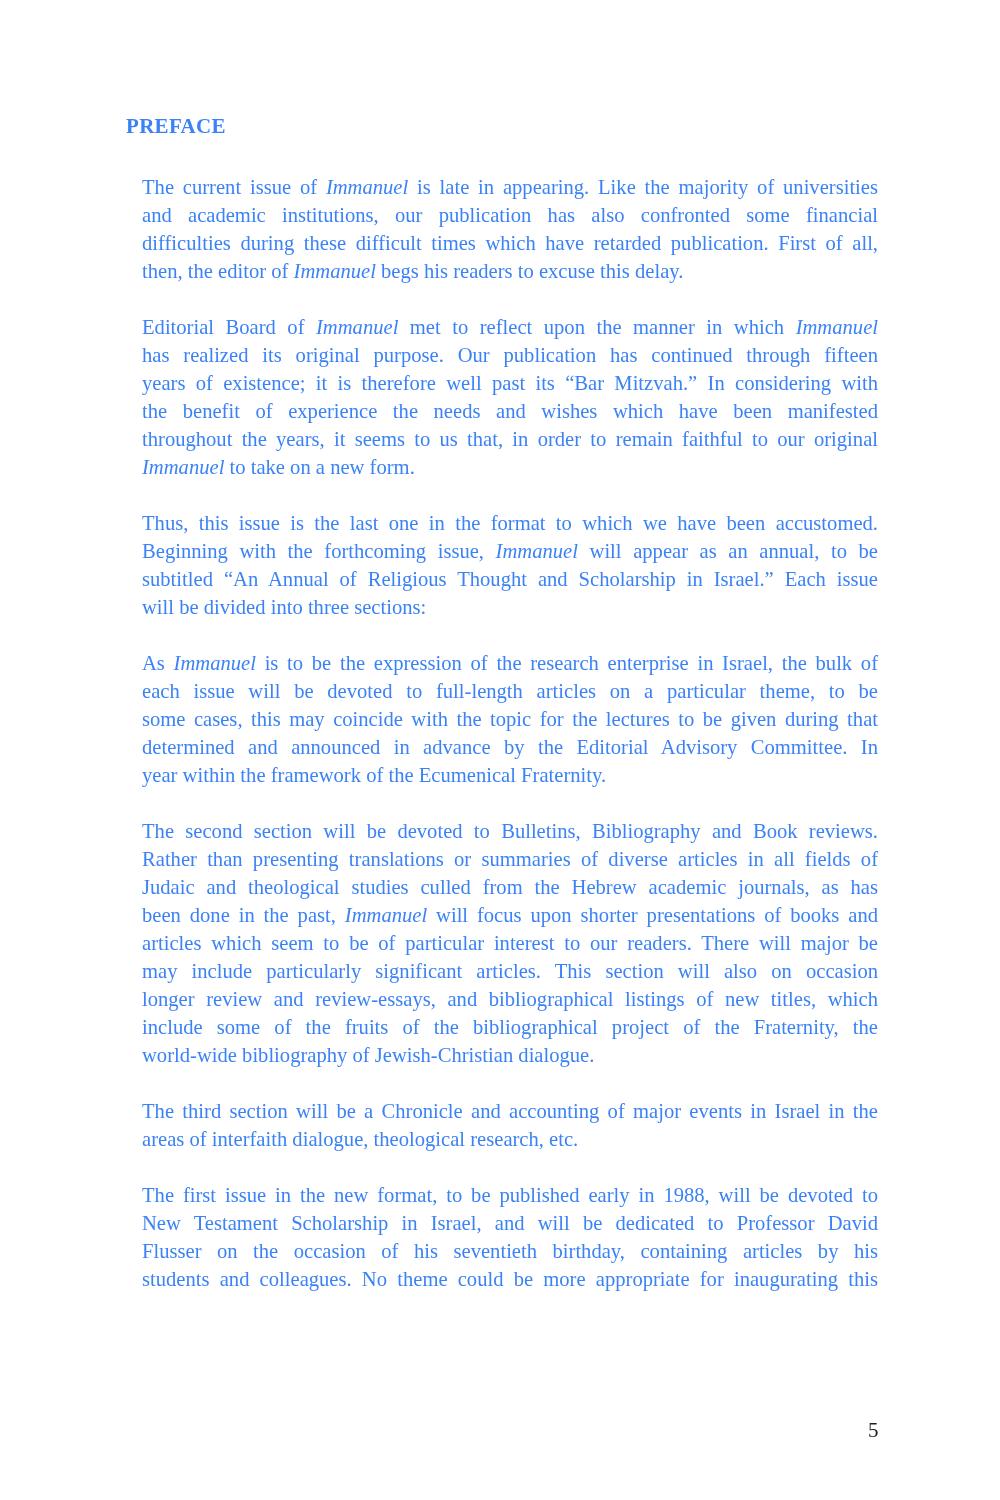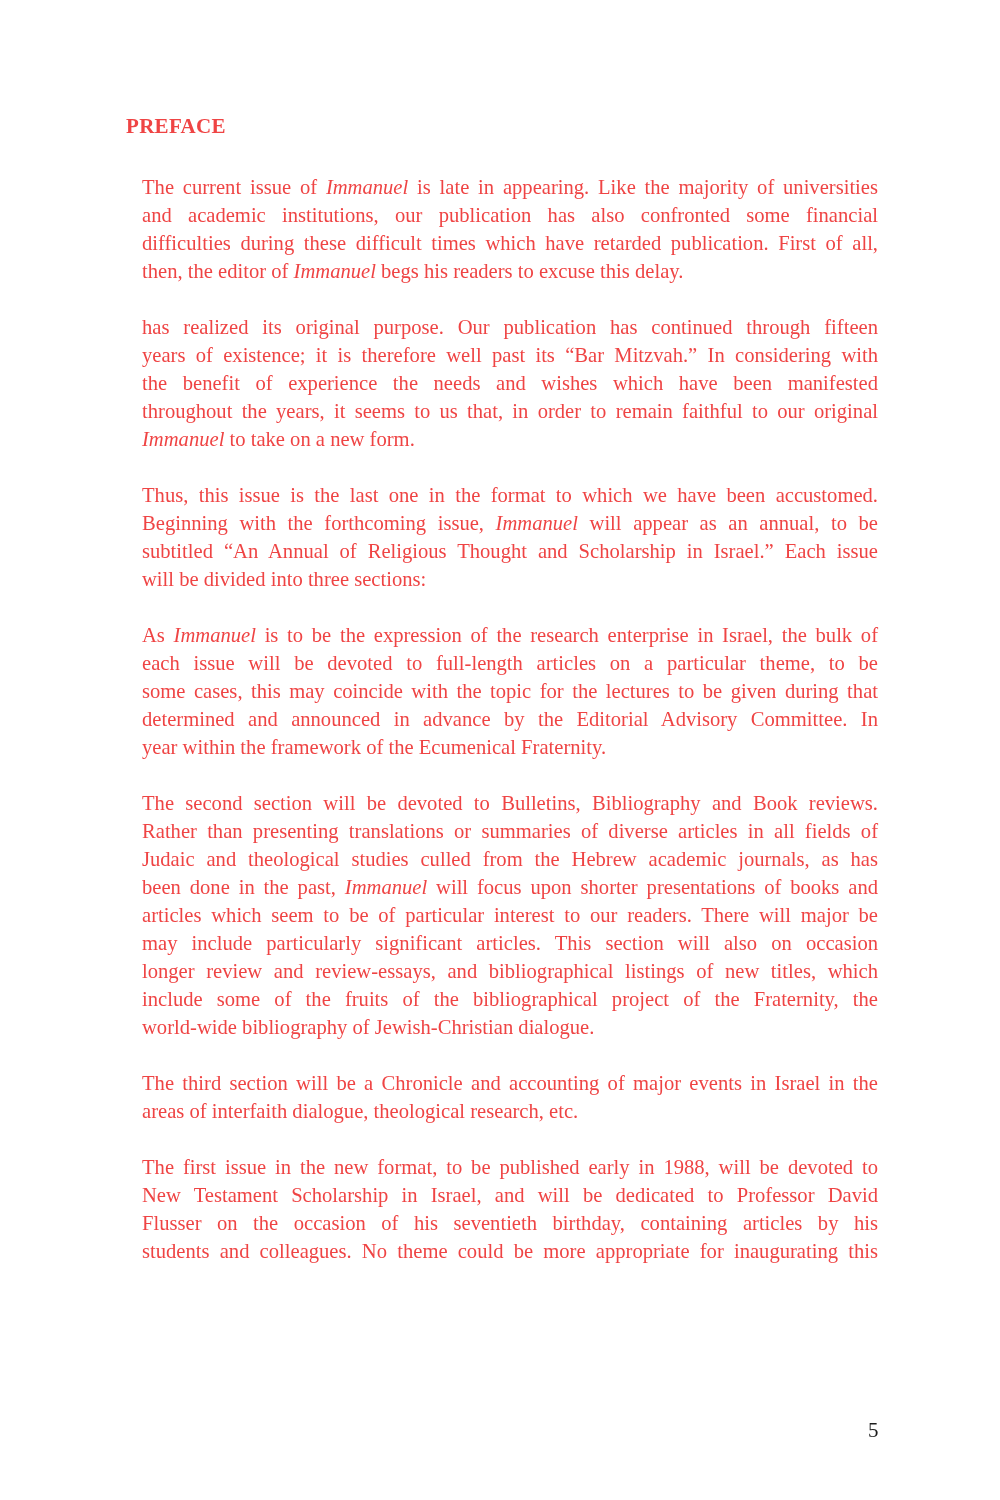--- a/index.html
+++ b/index.html
@@ -1,20 +1,20 @@
 <!DOCTYPE html>
 <html><head>
   <meta charset="utf-8">
   <style>
     html, body { margin: 0; padding: 0; background: #ffffff; }
     body { width: 1000px; height: 1500px; position: relative; overflow: hidden; }
     .page {
       position: absolute; left: 126px; top: 112px; width: 752px;
       font-family: "Liberation Serif", "DejaVu Serif", serif;
-      color: #ef4444; font-size: 20.6px; line-height: 28px;
+      color: #3b82f6; font-size: 20.6px; line-height: 28px;
     }
     .heading { font-weight: bold; font-size: 21px; letter-spacing: 0.3px; margin: 0 0 33px 0; line-height: 28px; }
     .para { margin: 0 0 28px 16px; text-align: justify; text-align-last: left; }
     .line { display: block; text-align: justify; text-align-last: justify; }
     .line.last { text-align-last: left; }
     em { font-style: italic; }
     .page-number {
       position: absolute; left: 868px; top: 1418px;
       font-family: "Liberation Serif", "DejaVu Serif", serif;
       font-size: 21px; color: #1c1c1c;
@@ -26,20 +26,21 @@
 <div class="page">
   <div class="heading">PREFACE</div>
   <div id="body-text">
       <div class="para">
         <span class="line"><span>The current issue of </span><em>Immanuel</em><span> is late in appearing. Like the majority of universities</span></span>
         <span class="line"><span>and academic institutions, our publication has also confronted some financial</span></span>
         <span class="line"><span>difficulties during these difficult times which have retarded publication. First of all,</span></span>
         <span class="line last"><span>then, the editor of </span><em>Immanuel</em><span> begs his readers to excuse this delay.</span></span>
       </div>
       <div class="para">
+        <span class="line"><span>Editorial Board of </span><em>Immanuel</em><span> met to reflect upon the manner in which </span><em>Immanuel</em></span>
         <span class="line"><span>has realized its original purpose. Our publication has continued through fifteen</span></span>
         <span class="line"><span>years of existence; it is therefore well past its “Bar Mitzvah.” In considering with</span></span>
         <span class="line"><span>the benefit of experience the needs and wishes which have been manifested</span></span>
         <span class="line"><span>throughout the years, it seems to us that, in order to remain faithful to our original</span></span>
         <span class="line last"><em>Immanuel</em><span> to take on a new form.</span></span>
       </div>
       <div class="para">
         <span class="line"><span>Thus, this issue is the last one in the format to which we have been accustomed.</span></span>
         <span class="line"><span>Beginning with the forthcoming issue, </span><em>Immanuel</em><span> will appear as an annual, to be</span></span>
         <span class="line"><span>subtitled “An Annual of Religious Thought and Scholarship in Israel.” Each issue</span></span>

